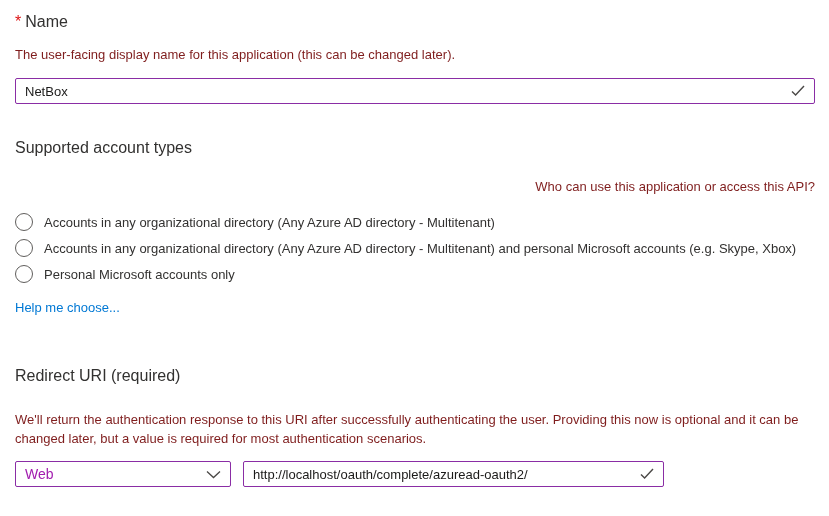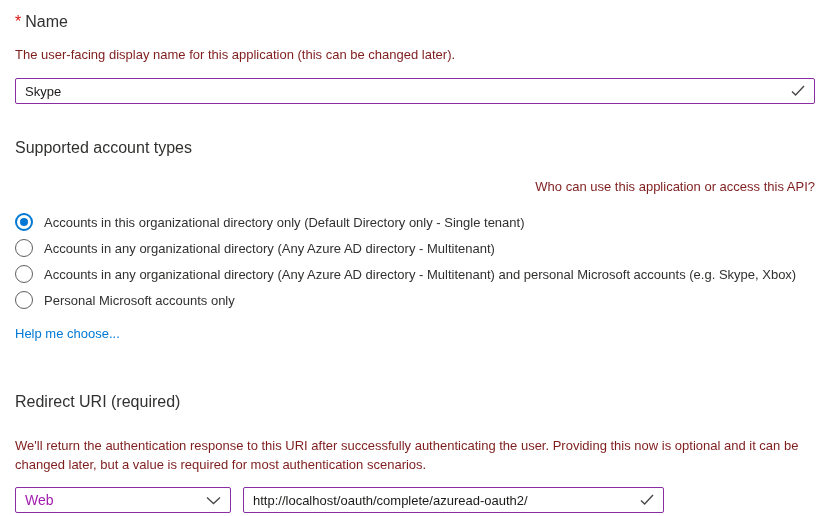--- a/index.html
+++ b/index.html
@@ -134,37 +134,33 @@
 <body>
 
 <div class="page">
 
   
   <div class="section-title name-title">
     <span class="required">*</span><span>Name</span>
   </div>
   <div class="desc name-desc">The user-facing display name for this application (this can be changed later).</div>
   <div class="input-box">
-    <div class="value">Skype</div>
+    <div class="value">NetBox</div>
     <div class="valid-icon">
       <svg width="14" height="12" viewBox="0 0 14 12">
           <path d="M1 6.5 L4.6 10 L13 1" fill="none" stroke="#4a4846" stroke-width="1.4"></path>
         </svg>
     </div>
   </div>
 
   
   <div class="section-title sat-title">Supported account types</div>
   <div class="desc sat-question">Who can use this application or access this API?</div>
 
   <div class="radio-list">
-    <div class="radio-row">
-      <div class="radio selected"></div>
-      <div class="radio-label">Accounts in this organizational directory only (Default Directory only - Single tenant)</div>
-    </div>
     <div class="radio-row">
       <div class="radio"></div>
       <div class="radio-label">Accounts in any organizational directory (Any Azure AD directory - Multitenant)</div>
     </div>
     <div class="radio-row">
       <div class="radio"></div>
       <div class="radio-label">Accounts in any organizational directory (Any Azure AD directory - Multitenant) and personal Microsoft accounts (e.g. Skype, Xbox)</div>
     </div>
     <div class="radio-row">
       <div class="radio"></div>

